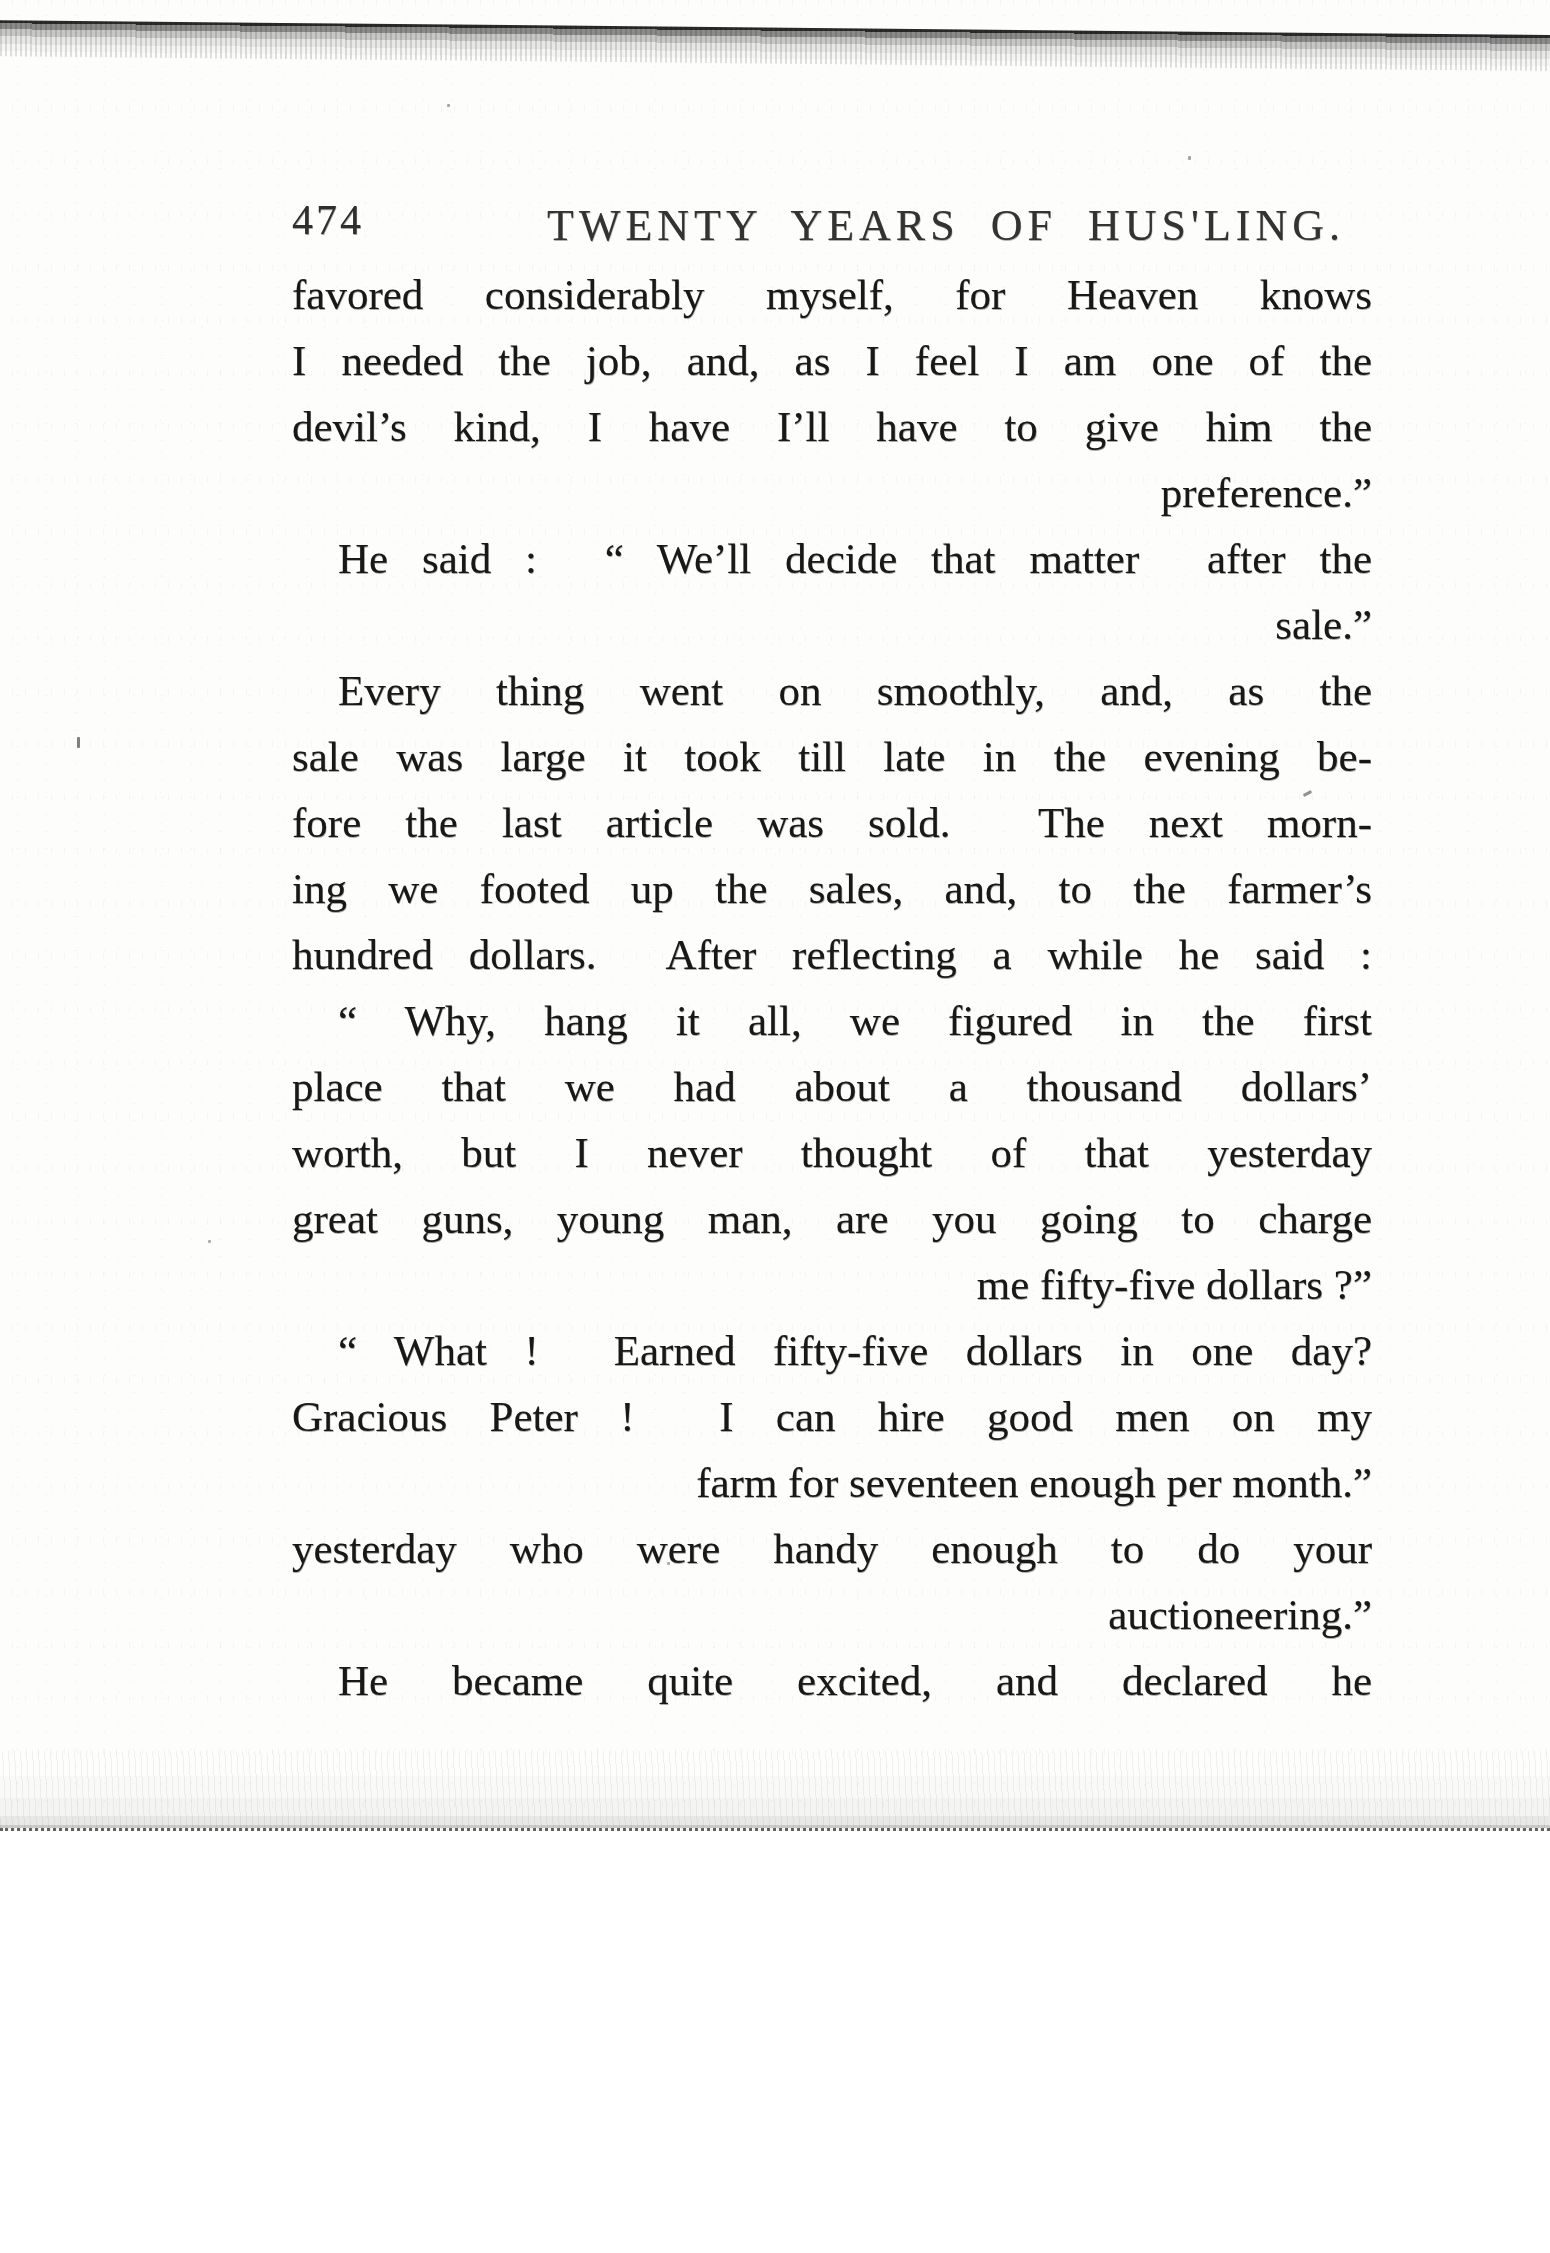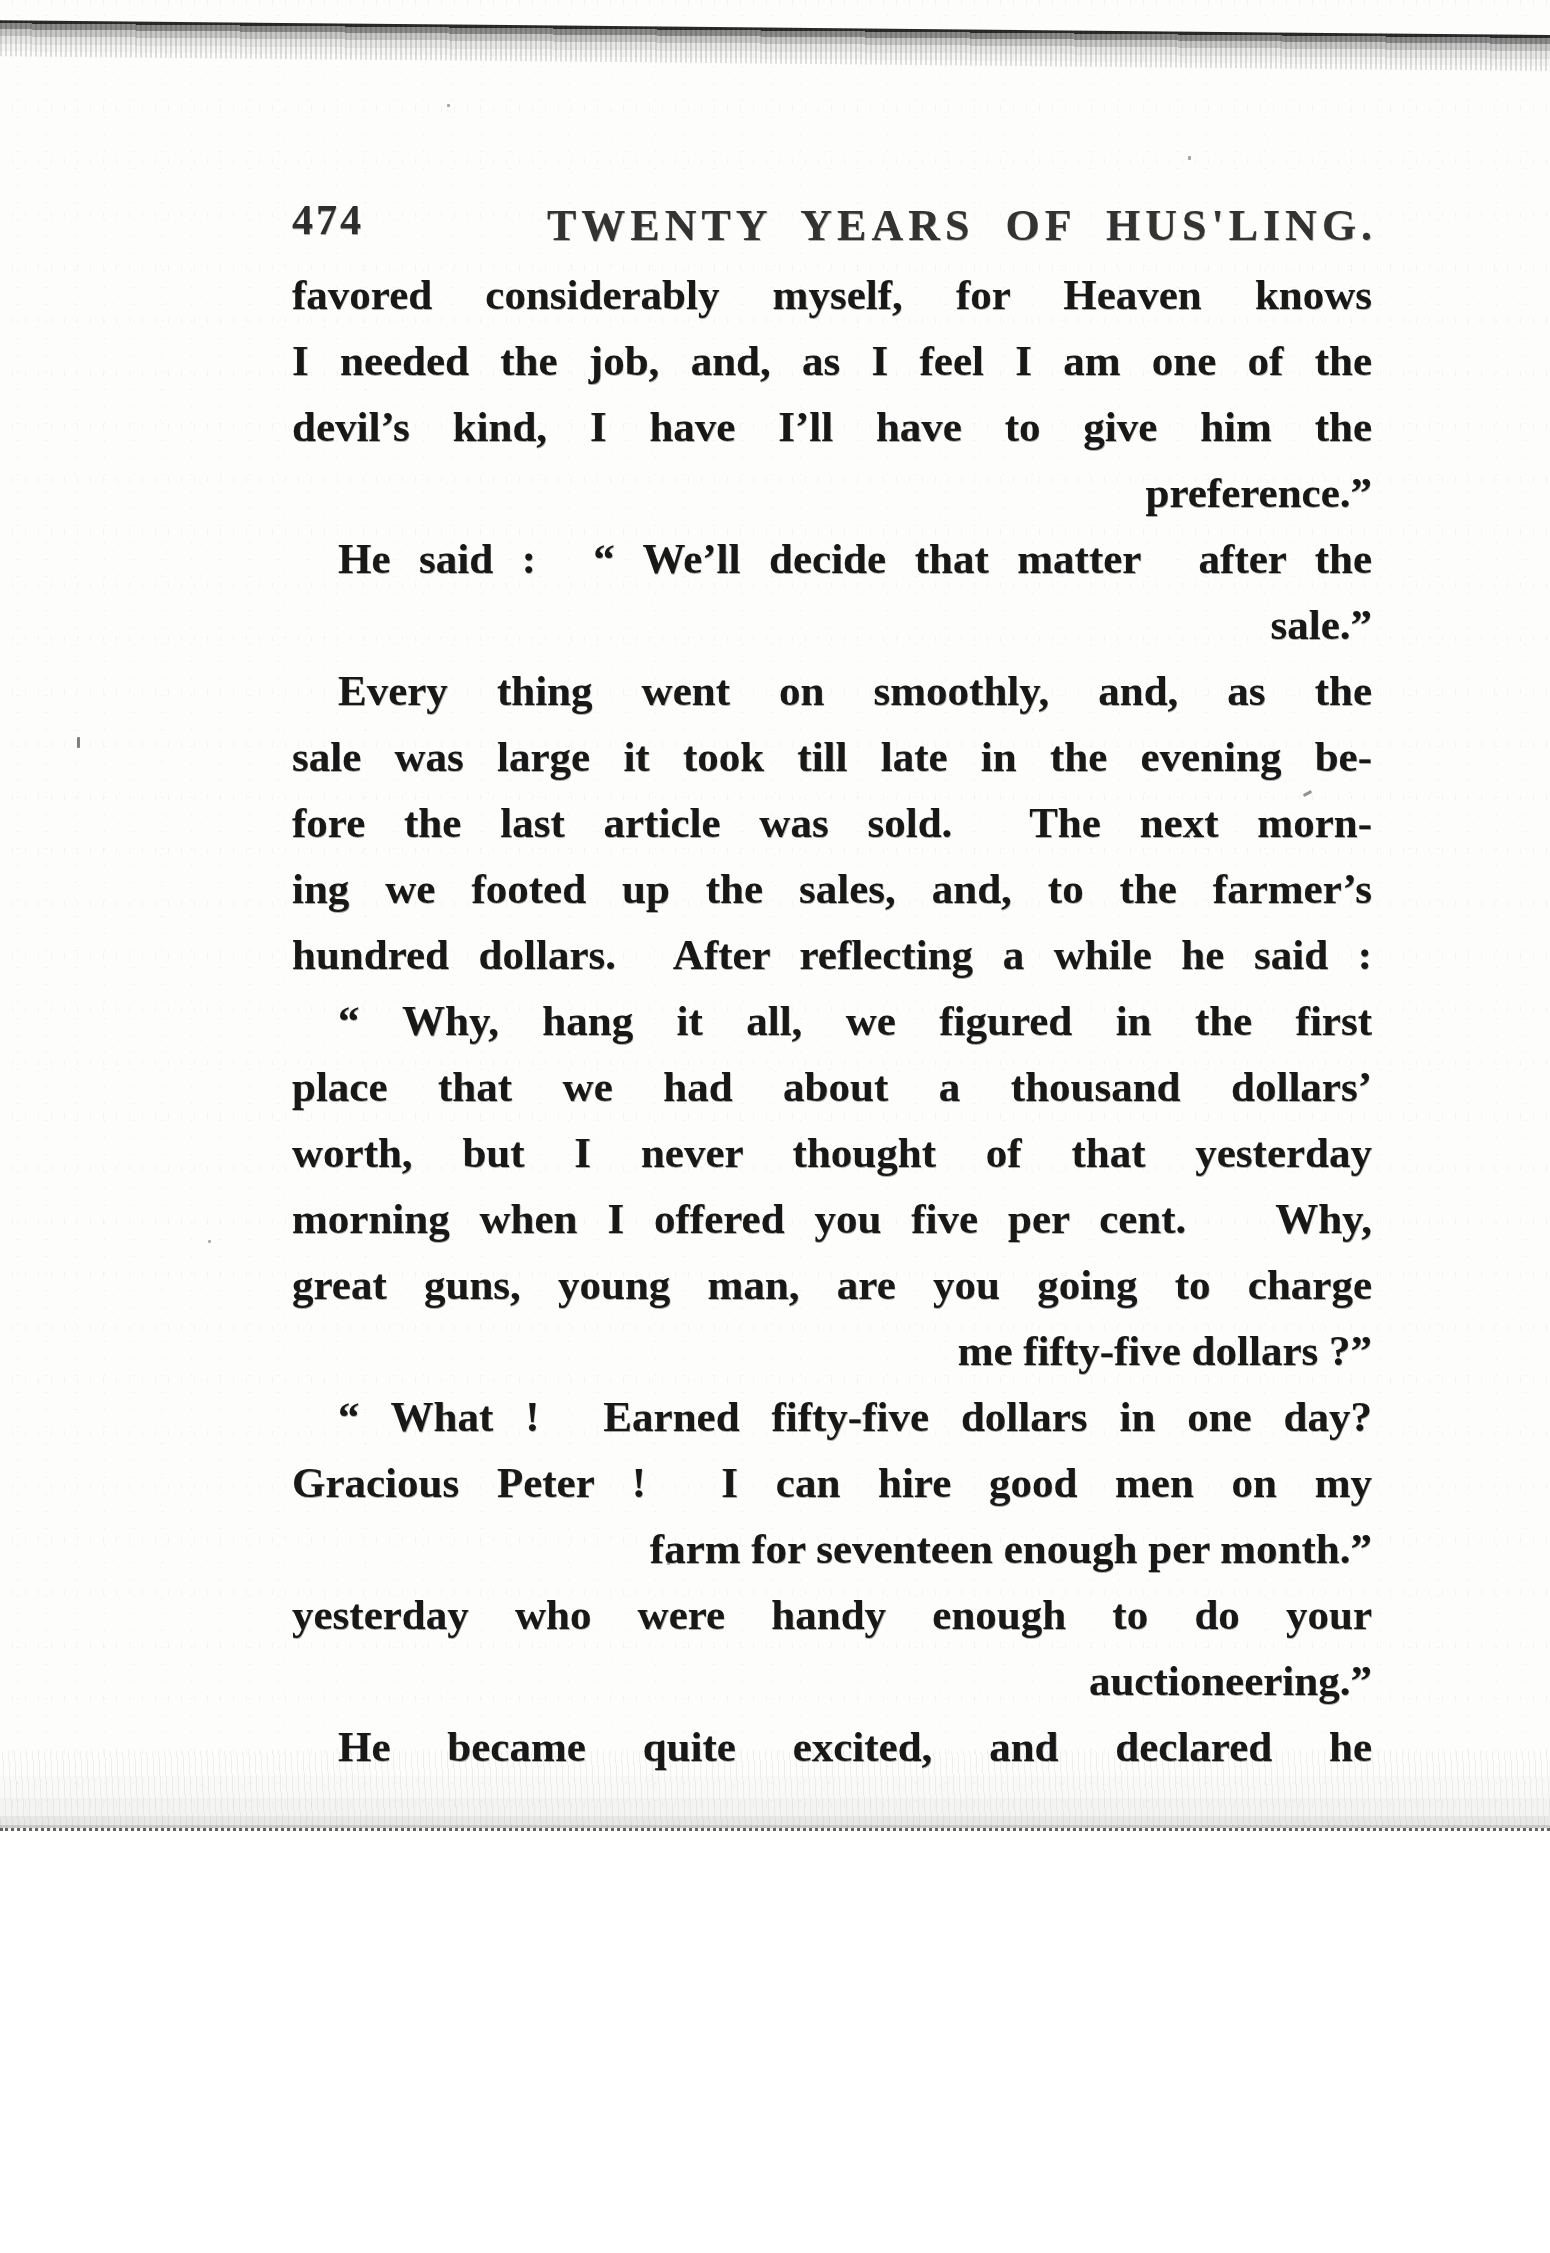--- a/index.html
+++ b/index.html
@@ -10,21 +10,20 @@
     width: 1550px;
     height: 1831px;
     background-color: #fdfdfc;
     background-image:
       radial-gradient(rgba(0,0,0,0.055) 0.6px, transparent 1.1px),
       radial-gradient(rgba(0,0,0,0.04) 0.6px, transparent 1.1px),
       radial-gradient(rgba(0,0,0,0.03) 0.5px, transparent 1px);
     background-size: 29px 17px, 41px 31px, 13px 53px;
     background-position: 3px 7px, 17px 2px, 6px 29px;
     overflow: hidden;
-    font-weight: bold;
   }
 
   
   .top-band {
     position: absolute;
     top: 20px; left: -20px;
     width: 1610px; height: 36px;
     transform: rotate(0.55deg);
     transform-origin: left top;
     background:
@@ -112,21 +111,20 @@
       <div class="line justify indent">He said :&nbsp; “ We’ll decide that matter&nbsp; after the</div>
       <div class="line">sale.”</div>
       <div class="line justify indent">Every thing went on smoothly, and, as the</div>
       <div class="line justify">sale was large it took till late in the evening be-</div>
       <div class="line justify">fore the last article was sold.&nbsp; The next morn-</div>
       <div class="line justify">ing we footed up the sales, and, to the farmer’s</div>
       <div class="line justify">hundred dollars.&nbsp; After reflecting a while he said :</div>
       <div class="line justify indent">“ Why, hang it all, we figured in the first</div>
       <div class="line justify">place that we had about a thousand dollars’</div>
       <div class="line justify">worth, but I never thought of that yesterday</div>
-      <div class="line justify">morning when I offered you five per cent.&nbsp;&nbsp; Why,</div>
       <div class="line justify">great guns, young man, are you going to charge</div>
       <div class="line">me fifty-five dollars ?”</div>
       <div class="line justify indent">“ What !&nbsp; Earned fifty-five dollars in one day?</div>
       <div class="line justify">Gracious Peter !&nbsp; I can hire good men on my</div>
       <div class="line">farm for seventeen enough per month.”</div>
       <div class="line justify">yesterday who were handy enough to do your</div>
       <div class="line">auctioneering.”</div>
       <div class="line justify indent">He became quite excited, and declared he</div>
     </div>
 

